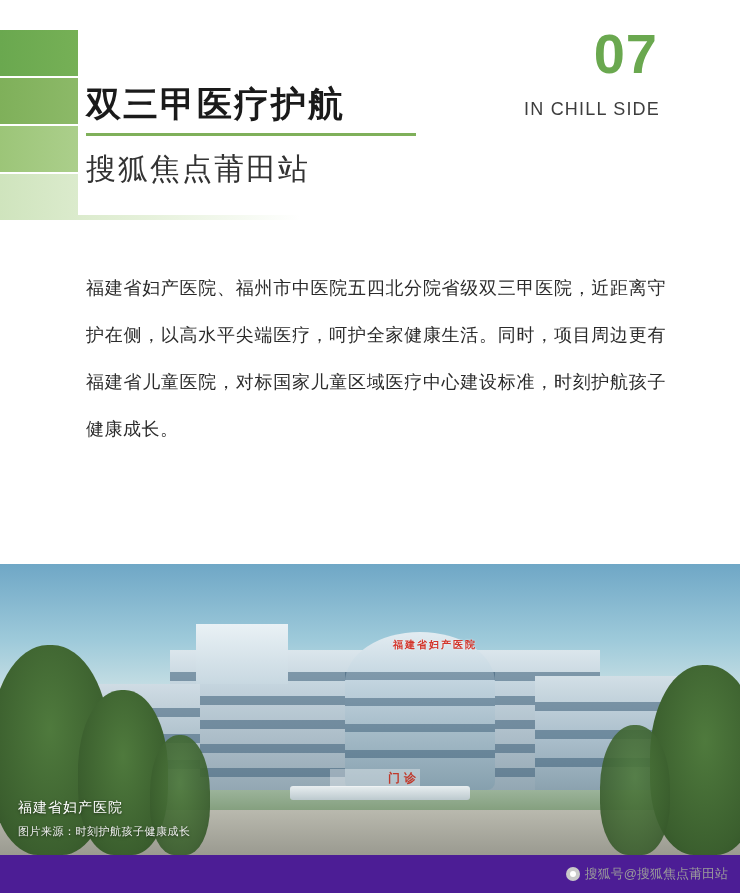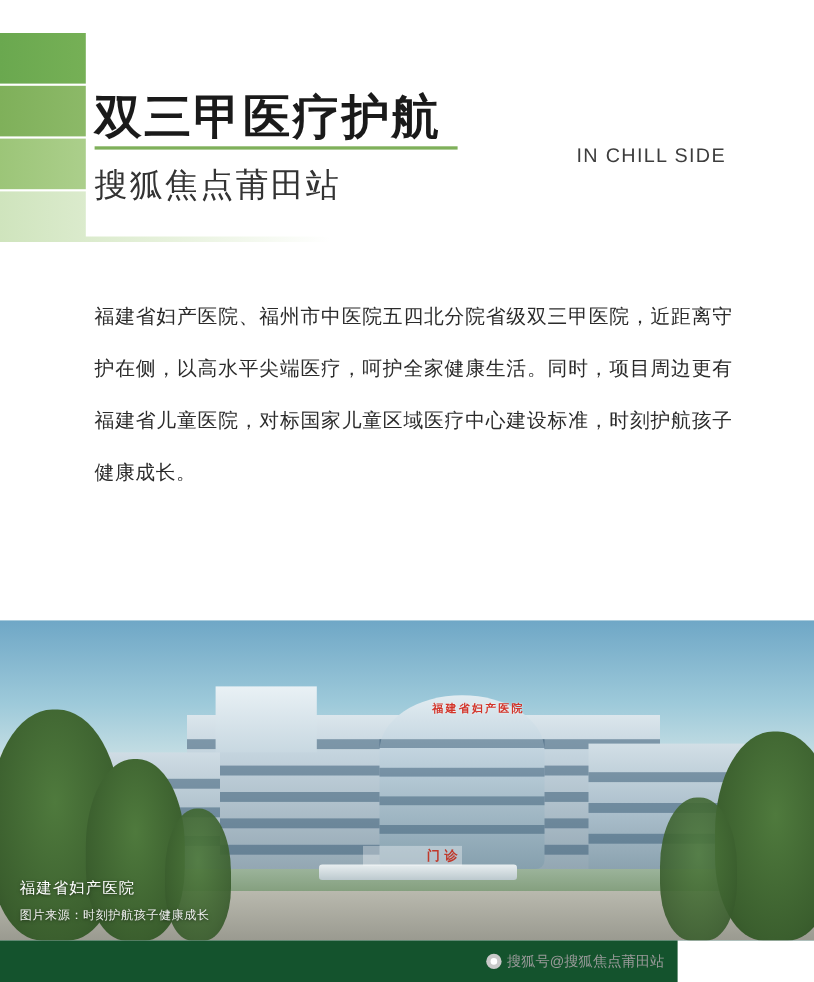--- a/index.html
+++ b/index.html
@@ -44,21 +44,21 @@
     top: 30px;
     width: 662px;
     height: 185px;
     background: #ffffff;
   }
 
   .title-main {
     position: absolute;
     left: 86px;
     top: 86px;
-    font-size: 43px;
+    font-size: 35px;
     font-weight: bold;
     color: #1a1a1a;
     letter-spacing: 2px;
     line-height: 1;
     white-space: nowrap;
   }
   .title-underline {
     position: absolute;
     left: 86px;
     top: 133px;
@@ -88,21 +88,20 @@
     letter-spacing: 1px;
   }
   .section-en {
     position: absolute;
     right: 80px;
     top: 100px;
     font-size: 18px;
     color: #3d3d3d;
     letter-spacing: 1.2px;
     line-height: 1;
-    margin-top: 32px;
   }
 
   
   .paragraph {
     position: absolute;
     left: 86px;
     top: 265px;
     width: 580px;
     font-size: 18px;
     color: #2b2b2b;
@@ -261,23 +260,23 @@
     font-size: 11px;
     letter-spacing: 0.5px;
     text-shadow: 0 1px 3px rgba(0,0,0,0.55);
   }
 
   
   .footer {
     position: absolute;
     left: 0;
     top: 855px;
-    width: 616px;
+    width: 740px;
     height: 38px;
-    background: #14532d;
+    background: #4c1d95;
   }
   .watermark {
     position: absolute;
     right: 12px;
     top: 10px;
     display: flex;
     align-items: center;
     gap: 5px;
     color: #9a9a9a;
     font-size: 13px;
@@ -308,20 +307,21 @@
     <div class="stripe stripe-2"></div>
     <div class="stripe stripe-3"></div>
     <div class="stripe stripe-4"></div>
   </div>
   <div class="header-white-mask"></div>
 
   <div class="title-main">双三甲医疗护航</div>
   <div class="title-underline"></div>
   <div class="title-sub">搜狐焦点莆田站</div>
 
+  <div class="section-number">07</div>
   <div class="section-en">IN CHILL SIDE</div>
 </div>
 
 <div class="paragraph">福建省妇产医院、福州市中医院五四北分院省级双三甲医院，近距离守护在侧，以高水平尖端医疗，呵护全家健康生活。同时，项目周边更有福建省儿童医院，对标国家儿童区域医疗中心建设标准，时刻护航孩子健康成长。</div>
 
 <div class="photo">
   <div class="sky"></div>
 
   <div class="bld-main">
     <div class="bld-floor" style="top:22px"></div>

